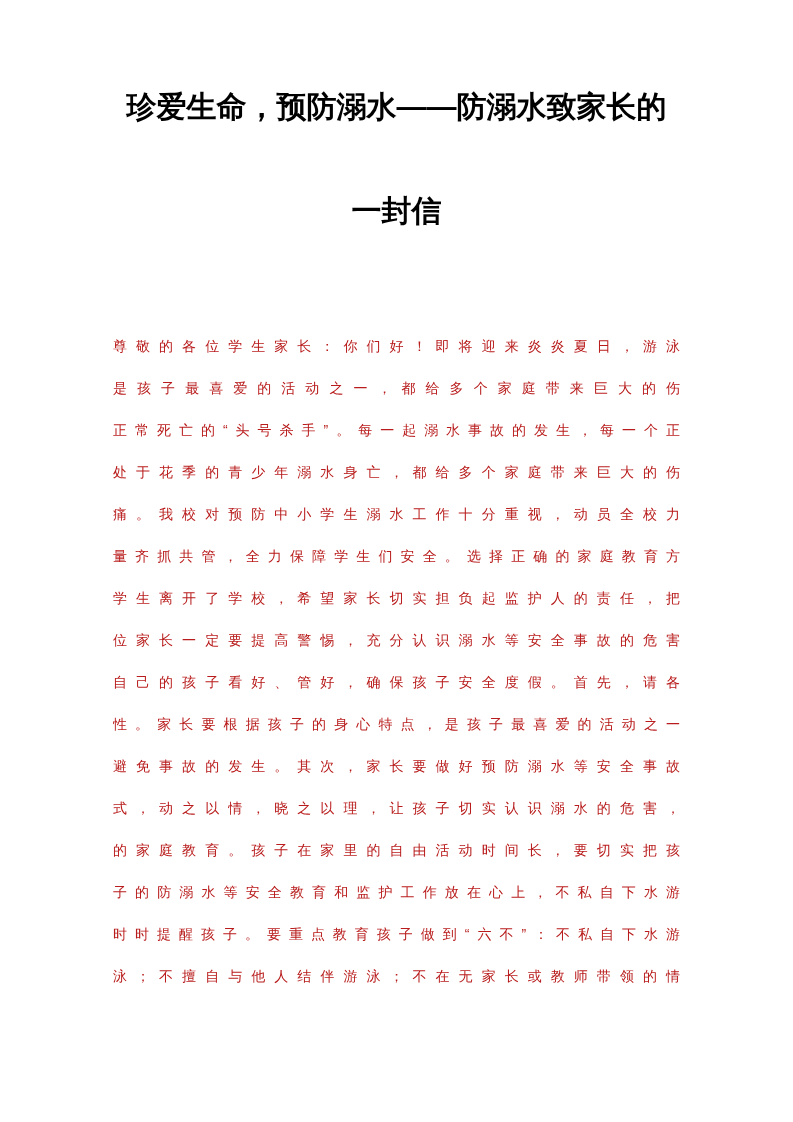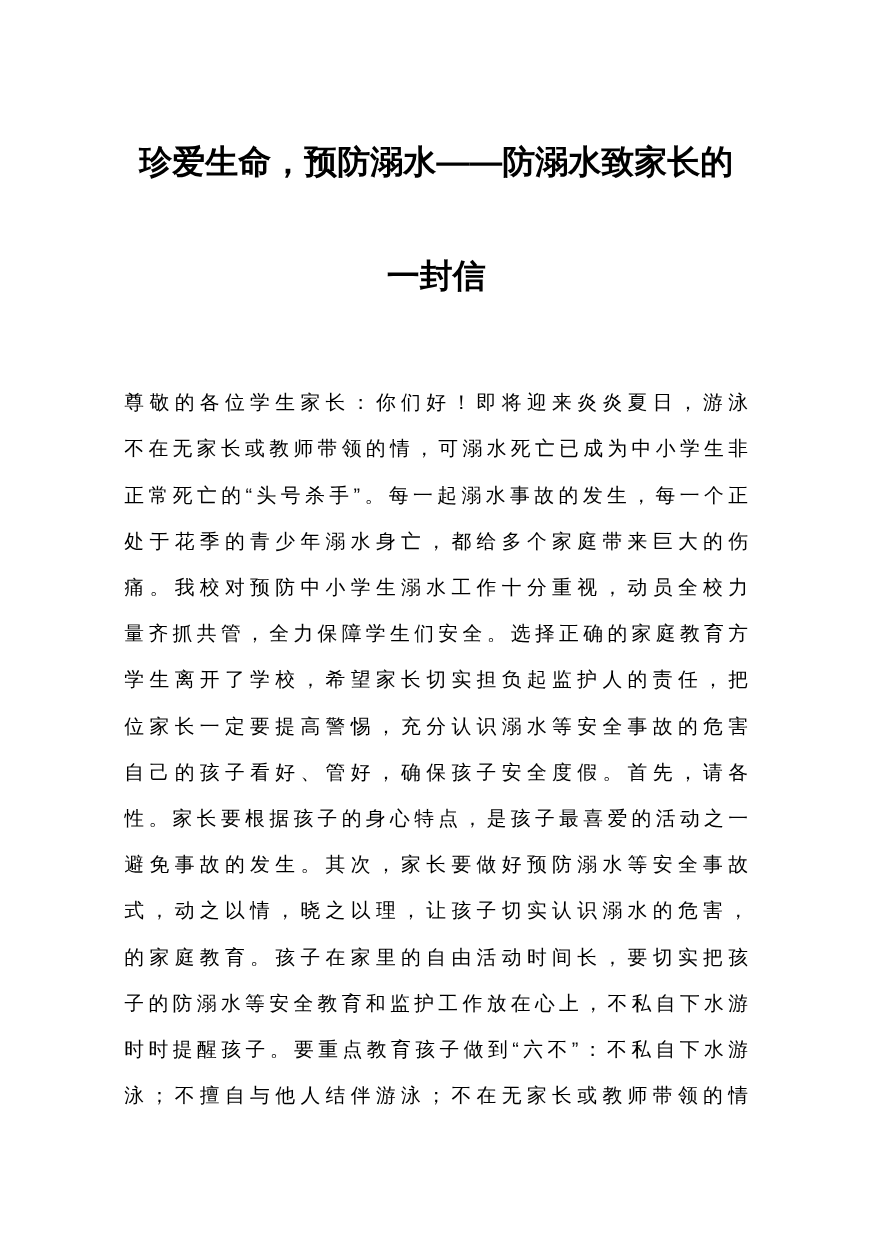--- a/index.html
+++ b/index.html
@@ -6,42 +6,42 @@
     margin: 0;
     padding: 0;
     background: #ffffff;
   }
   .page {
     position: relative;
     width: 793px;
     height: 1122px;
     background: #ffffff;
     box-sizing: border-box;
-    padding: 96px 113px 0 113px;
+    padding: 55px 113px 0 113px;
     overflow: hidden;
     font-family: "Liberation Sans", "DejaVu Sans", sans-serif;
     color: #000000;
   }
   .doc-title {
     margin: 0;
     font-size: 30px;
     font-weight: 700;
     line-height: 104px;
     text-align: center;
     color: #000000;
   }
   .title-line {
     height: 104px;
     white-space: nowrap;
   }
   .doc-body {
-    margin-top: 41px;
-    font-size: 18px;
+    margin-top: 62px;
+    font-size: 14px;
     line-height: 42px;
-    color: #000000;
+    color: #b91c1c;
   }
   .body-line {
     height: 42px;
     overflow: hidden;
     text-align: justify;
     text-align-last: justify;
     text-justify: inter-ideograph;
   }
 </style>
 </head>
@@ -49,21 +49,21 @@
 
 <div class="page">
 
   <h1 class="doc-title">
     <div class="title-line">珍爱生命，预防溺水——防溺水致家长的</div>
     <div class="title-line">一封信</div>
   </h1>
 
   <div class="doc-body">
     <div class="body-line">尊敬的各位学生家长：你们好！即将迎来炎炎夏日，游泳</div>
-    <div class="body-line">不在无家长或教师带领的情，可溺水死亡已成为中小学生非</div>
+    <div class="body-line">是孩子最喜爱的活动之一，都给多个家庭带来巨大的伤</div>
     <div class="body-line">正常死亡的“头号杀手”。每一起溺水事故的发生，每一个正</div>
     <div class="body-line">处于花季的青少年溺水身亡，都给多个家庭带来巨大的伤</div>
     <div class="body-line">痛。我校对预防中小学生溺水工作十分重视，动员全校力</div>
     <div class="body-line">量齐抓共管，全力保障学生们安全。选择正确的家庭教育方</div>
     <div class="body-line">学生离开了学校，希望家长切实担负起监护人的责任，把</div>
     <div class="body-line">位家长一定要提高警惕，充分认识溺水等安全事故的危害</div>
     <div class="body-line">自己的孩子看好、管好，确保孩子安全度假。首先，请各</div>
     <div class="body-line">性。家长要根据孩子的身心特点，是孩子最喜爱的活动之一</div>
     <div class="body-line">避免事故的发生。其次，家长要做好预防溺水等安全事故</div>
     <div class="body-line">式，动之以情，晓之以理，让孩子切实认识溺水的危害，</div>

